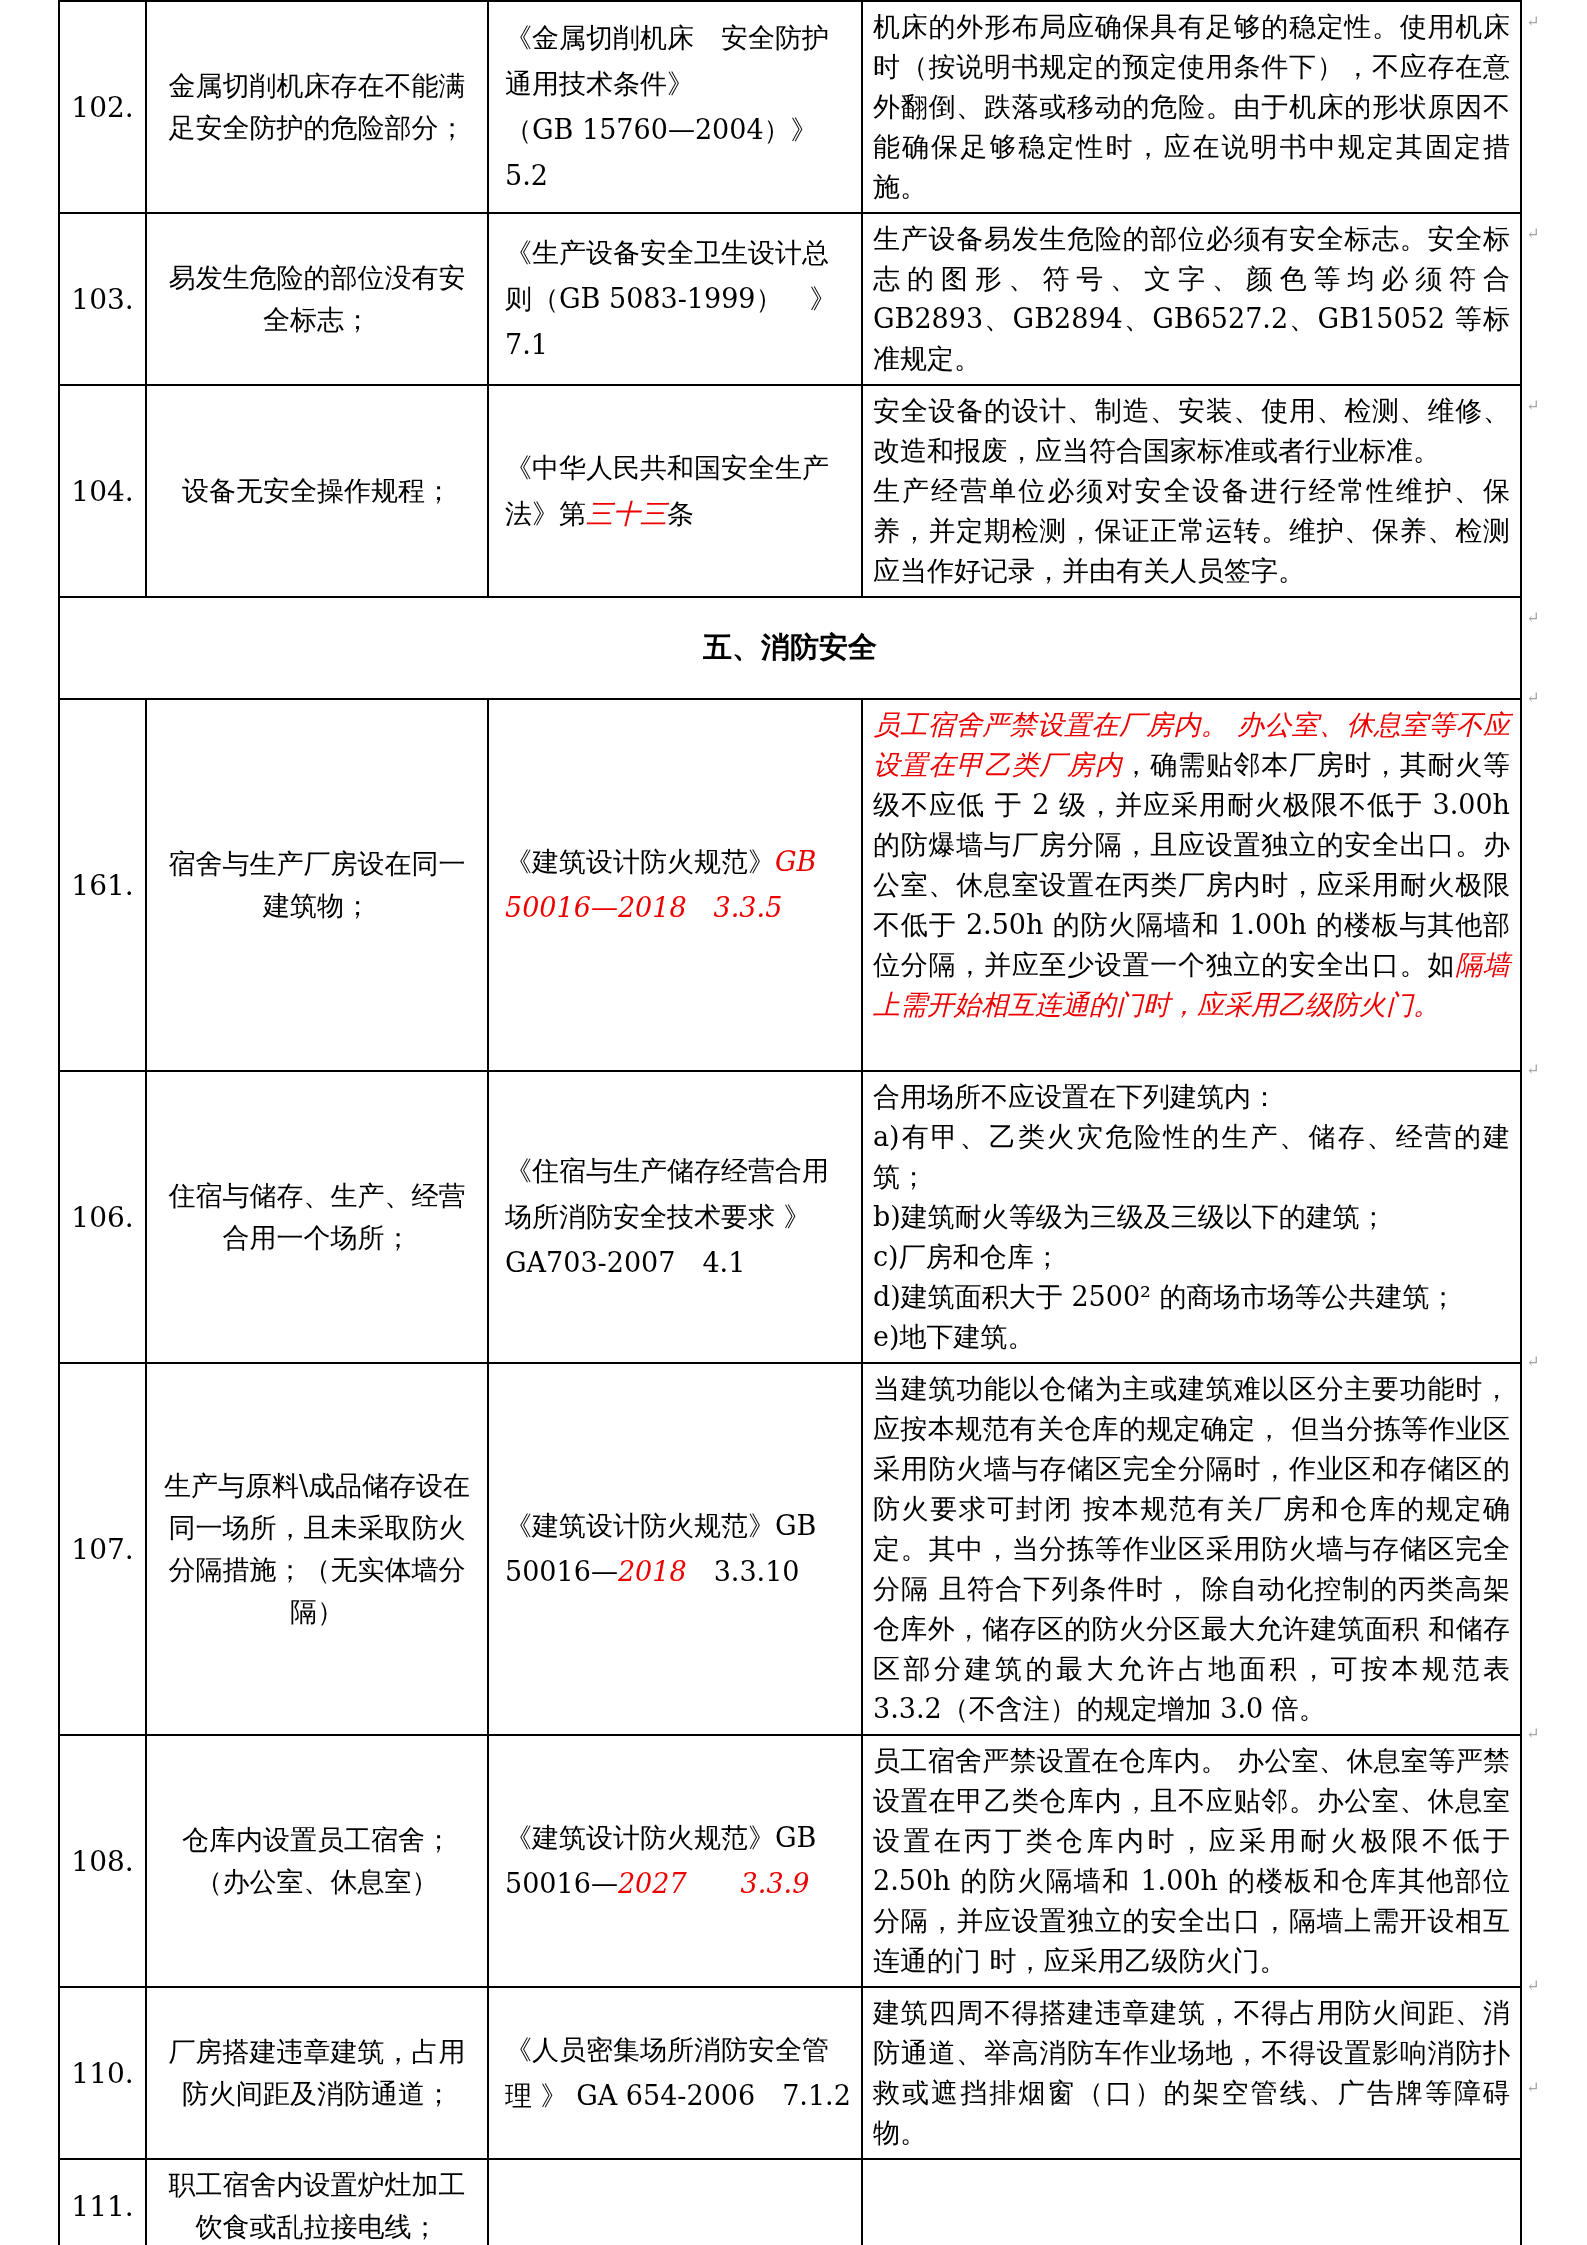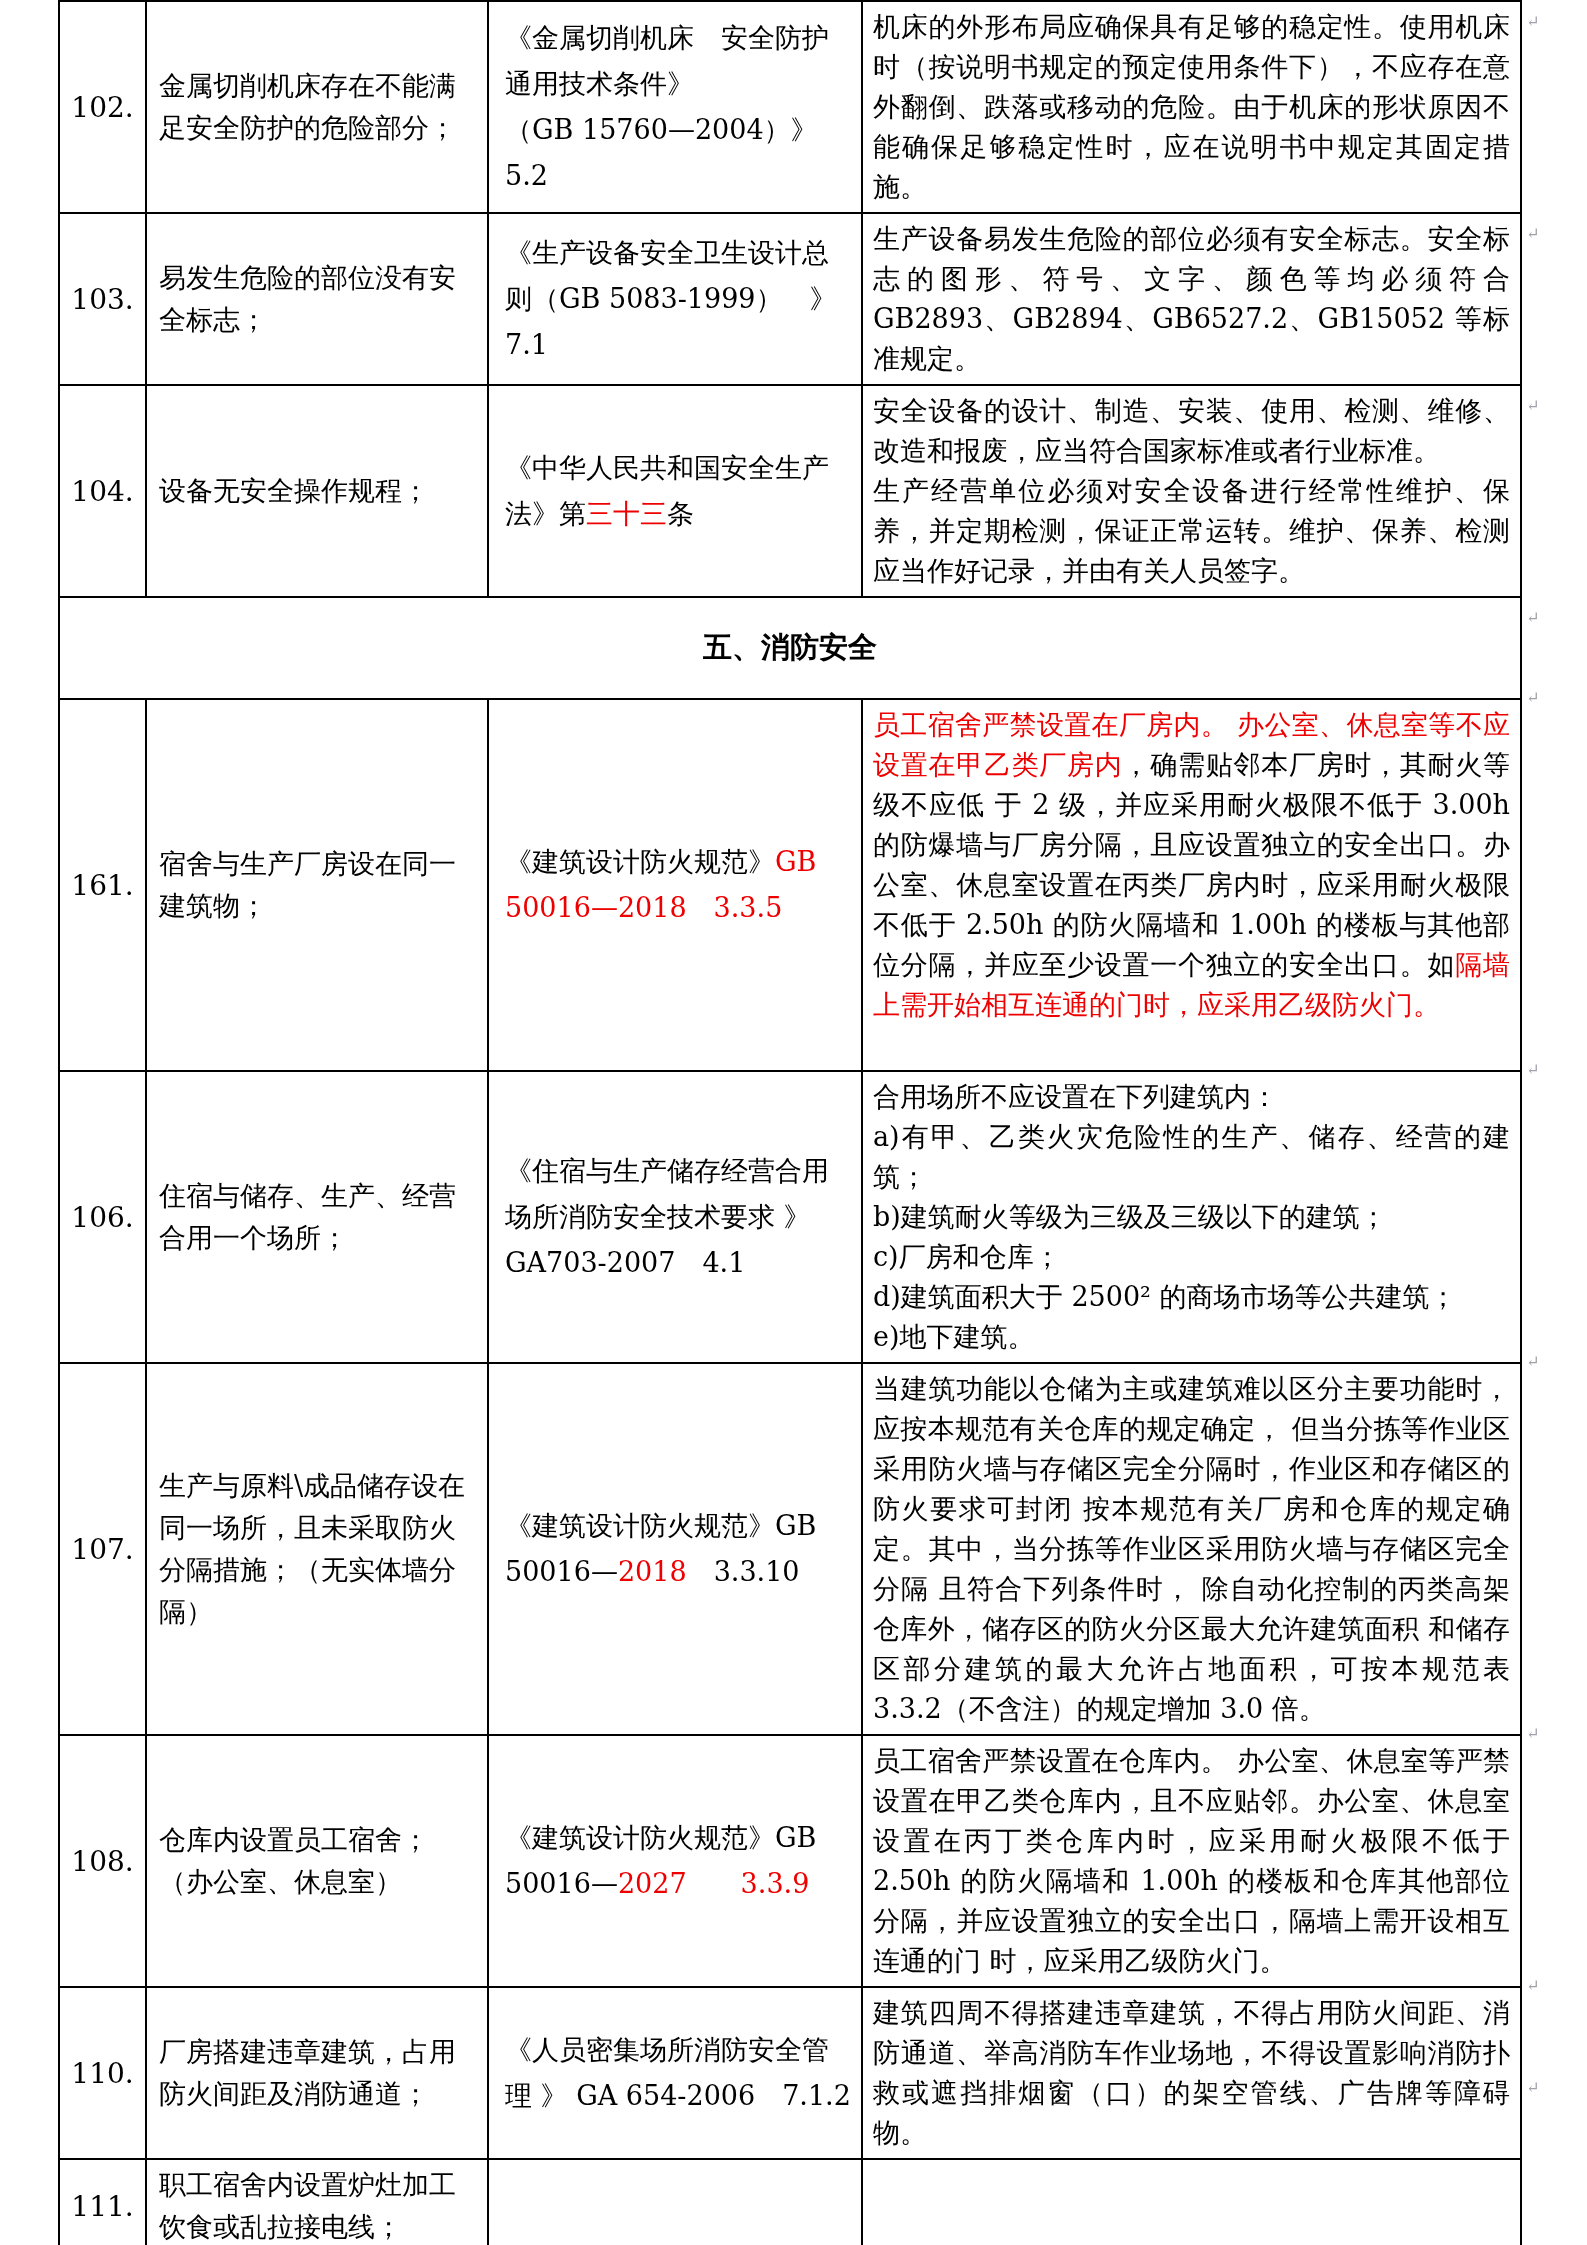--- a/index.html
+++ b/index.html
@@ -5,26 +5,26 @@
   :root { --red:#ee0000; --ink:#000000; --pmark:#a0a4aa; }
   html,body{margin:0;padding:0;}
   body{
     width:1587px;height:2245px;background:#ffffff;overflow:hidden;position:relative;
     font-family:"DejaVu Serif","Liberation Serif",serif;color:var(--ink);
   }
   .wrap{position:absolute;left:58px;top:0;}
   table{border-collapse:collapse;table-layout:fixed;width:1462px;}
   td{border:2px solid var(--ink);overflow:hidden;}
   td.no{text-align:center;font-size:28px;vertical-align:middle;padding:0;}
-  td.issue{font-size:27px;line-height:42px;padding:4px 12px;vertical-align:middle;text-align:left;}
+  td.issue{font-size:27px;line-height:42px;padding:4px 12px;vertical-align:middle;text-align:center;}
   td.ref{font-size:27px;line-height:46px;padding:4px 8px 4px 16px;vertical-align:middle;text-align:left;}
   td.req{font-size:27px;line-height:40px;padding:5px 10px;vertical-align:top;text-align:justify;}
   td.req p, td.ref p{margin:0;padding:0;}
   tr.section td{text-align:center;font-weight:bold;font-size:29px;vertical-align:middle;}
-  .c-red{color:var(--red);}
+  .c-red{color:var(--red);font-style:italic;}
   .c-black{color:var(--ink);}
   .pmark{position:absolute;color:var(--pmark);font-size:16px;line-height:16px;}
 </style>
 </head>
 <body>
 
 <div class="wrap">
   <table>
     <colgroup>
       <col style="width:87px">

